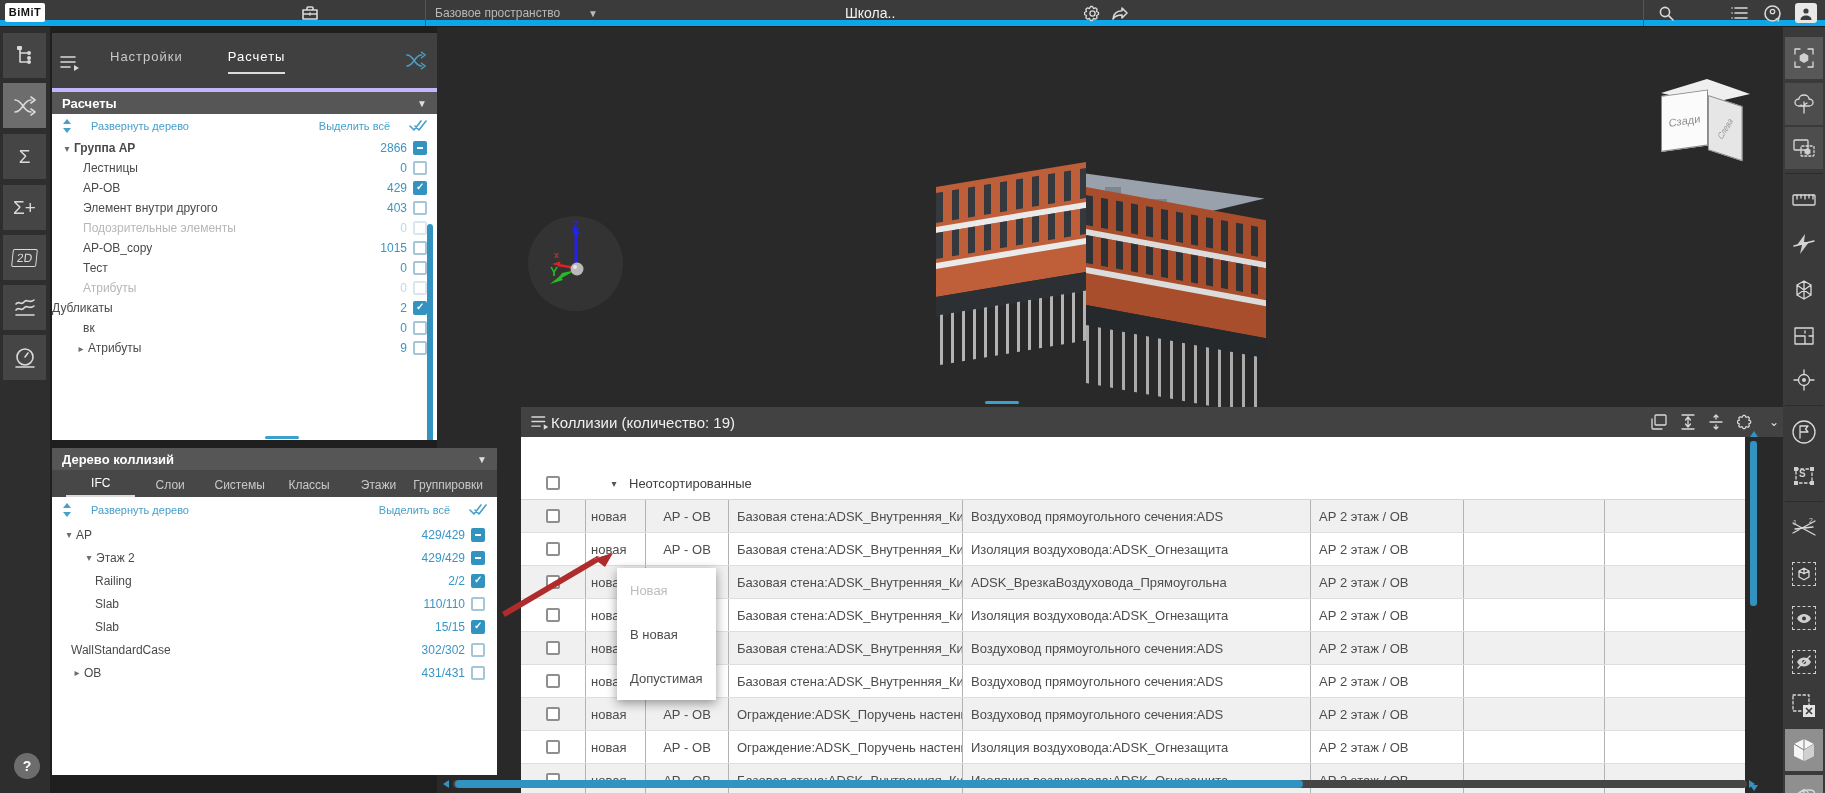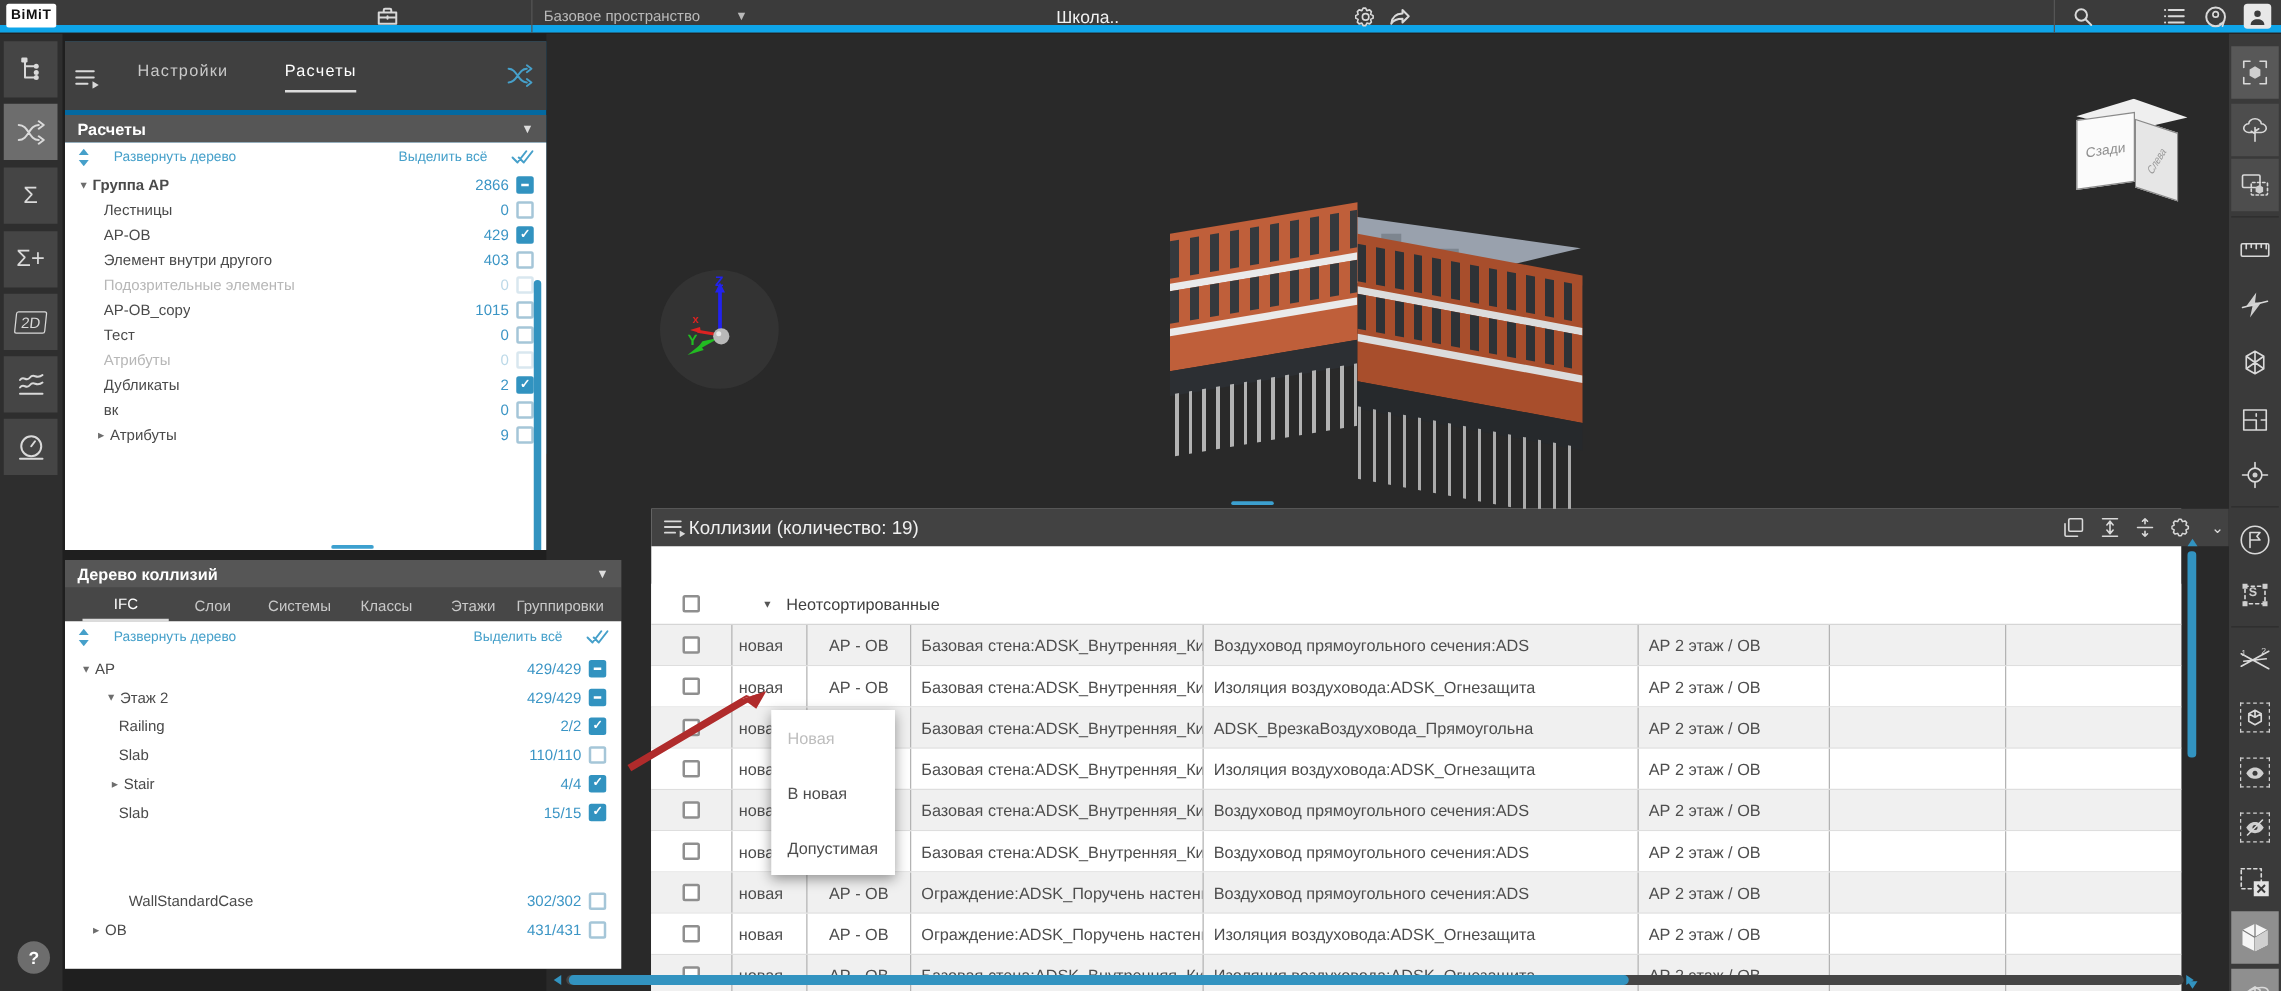--- a/index.html
+++ b/index.html
@@ -37,21 +37,21 @@
   .stroke.thin { stroke-width:1.3; }
 
   
   .panel { position:absolute; background:#fff; z-index:20; }
   .panel-header { height:22px; background:#565656; color:#fff; font-size:13px; font-weight:bold;
     display:flex; align-items:center; padding:0 10px; }
   .panel-header .sp { flex:1; }
   .panel-header .caret-d { color:#ddd; }
 
   
-  #calc-panel { left:52px; top:33px; width:385px; height:330px; background:#0369a1; }
+  #calc-panel { left:52px; top:33px; width:385px; height:330px; background:#c4b5fd; }
   #calc-strip { height:55px; background:#404040; position:relative; }
   .tabs { position:absolute; left:58px; top:16px; display:flex; gap:45px; }
   .tab { color:#c9c9c9; font-size:13px; letter-spacing:1px; padding-bottom:8px; }
   .tab.active { color:#fff; border-bottom:2px solid #dcdcdc; }
   #calc-head { position:absolute; left:0; top:59px; width:385px; }
   #calc-body { position:absolute; left:0; top:81px; width:385px; height:326px; background:#fff; overflow:hidden; }
 
   .tree-toolbar { height:24px; display:flex; align-items:center; padding:0 10px; gap:19px; }
   .link { color:#46a0ca; font-size:11px; }
   .tree-toolbar .sp { flex:1; }
@@ -358,21 +358,21 @@
       <div class="trow" style="padding-left:31px;">
         <span class="lbl">Тест</span>
         <span class="cnt">0</span>
         <span class="cb" data-state="unchecked"></span>
       </div>
       <div class="trow" style="padding-left:31px;" data-state="disabled">
         <span class="lbl">Атрибуты</span>
         <span class="cnt">0</span>
         <span class="cb" data-state="disabled"></span>
       </div>
-      <div class="trow" style="padding-left:31px;">
+      <div class="trow" style="">
         <span class="lbl">Дубликаты</span>
         <span class="cnt">2</span>
         <span class="cb" data-state="checked"></span>
       </div>
       <div class="trow" style="padding-left:31px;">
         <span class="lbl">вк</span>
         <span class="cnt">0</span>
         <span class="cb" data-state="unchecked"></span>
       </div>
       <div class="trow" style="padding-left:22px;">
@@ -430,32 +430,26 @@
       <div class="trow" style="padding-left:43px;">
         <span class="lbl">Railing</span>
         <span class="cnt">2/2</span>
         <span class="cb" data-state="checked"></span>
       </div>
       <div class="trow" style="padding-left:43px;">
         <span class="lbl">Slab</span>
         <span class="cnt">110/110</span>
         <span class="cb" data-state="unchecked"></span>
       </div>
-      <div class="trow" style="padding-left:33px;">
-        <span class="caret" data-caret="right"></span>
-        <span class="lbl">Stair</span>
-        <span class="cnt">4/4</span>
-        <span class="cb" data-state="checked"></span>
-      </div>
       <div class="trow" style="padding-left:43px;">
         <span class="lbl">Slab</span>
         <span class="cnt">15/15</span>
         <span class="cb" data-state="checked"></span>
       </div>
-      <div class="trow" style="padding-left:51px;margin-top:48px;">
+      <div class="trow" style="padding-left:19px;">
         <span class="lbl">WallStandardCase</span>
         <span class="cnt">302/302</span>
         <span class="cb" data-state="unchecked"></span>
       </div>
       <div class="trow" style="padding-left:18px;">
         <span class="caret" data-caret="right"></span>
         <span class="lbl">ОВ</span>
         <span class="cnt">431/431</span>
         <span class="cb" data-state="unchecked"></span>
       </div>

